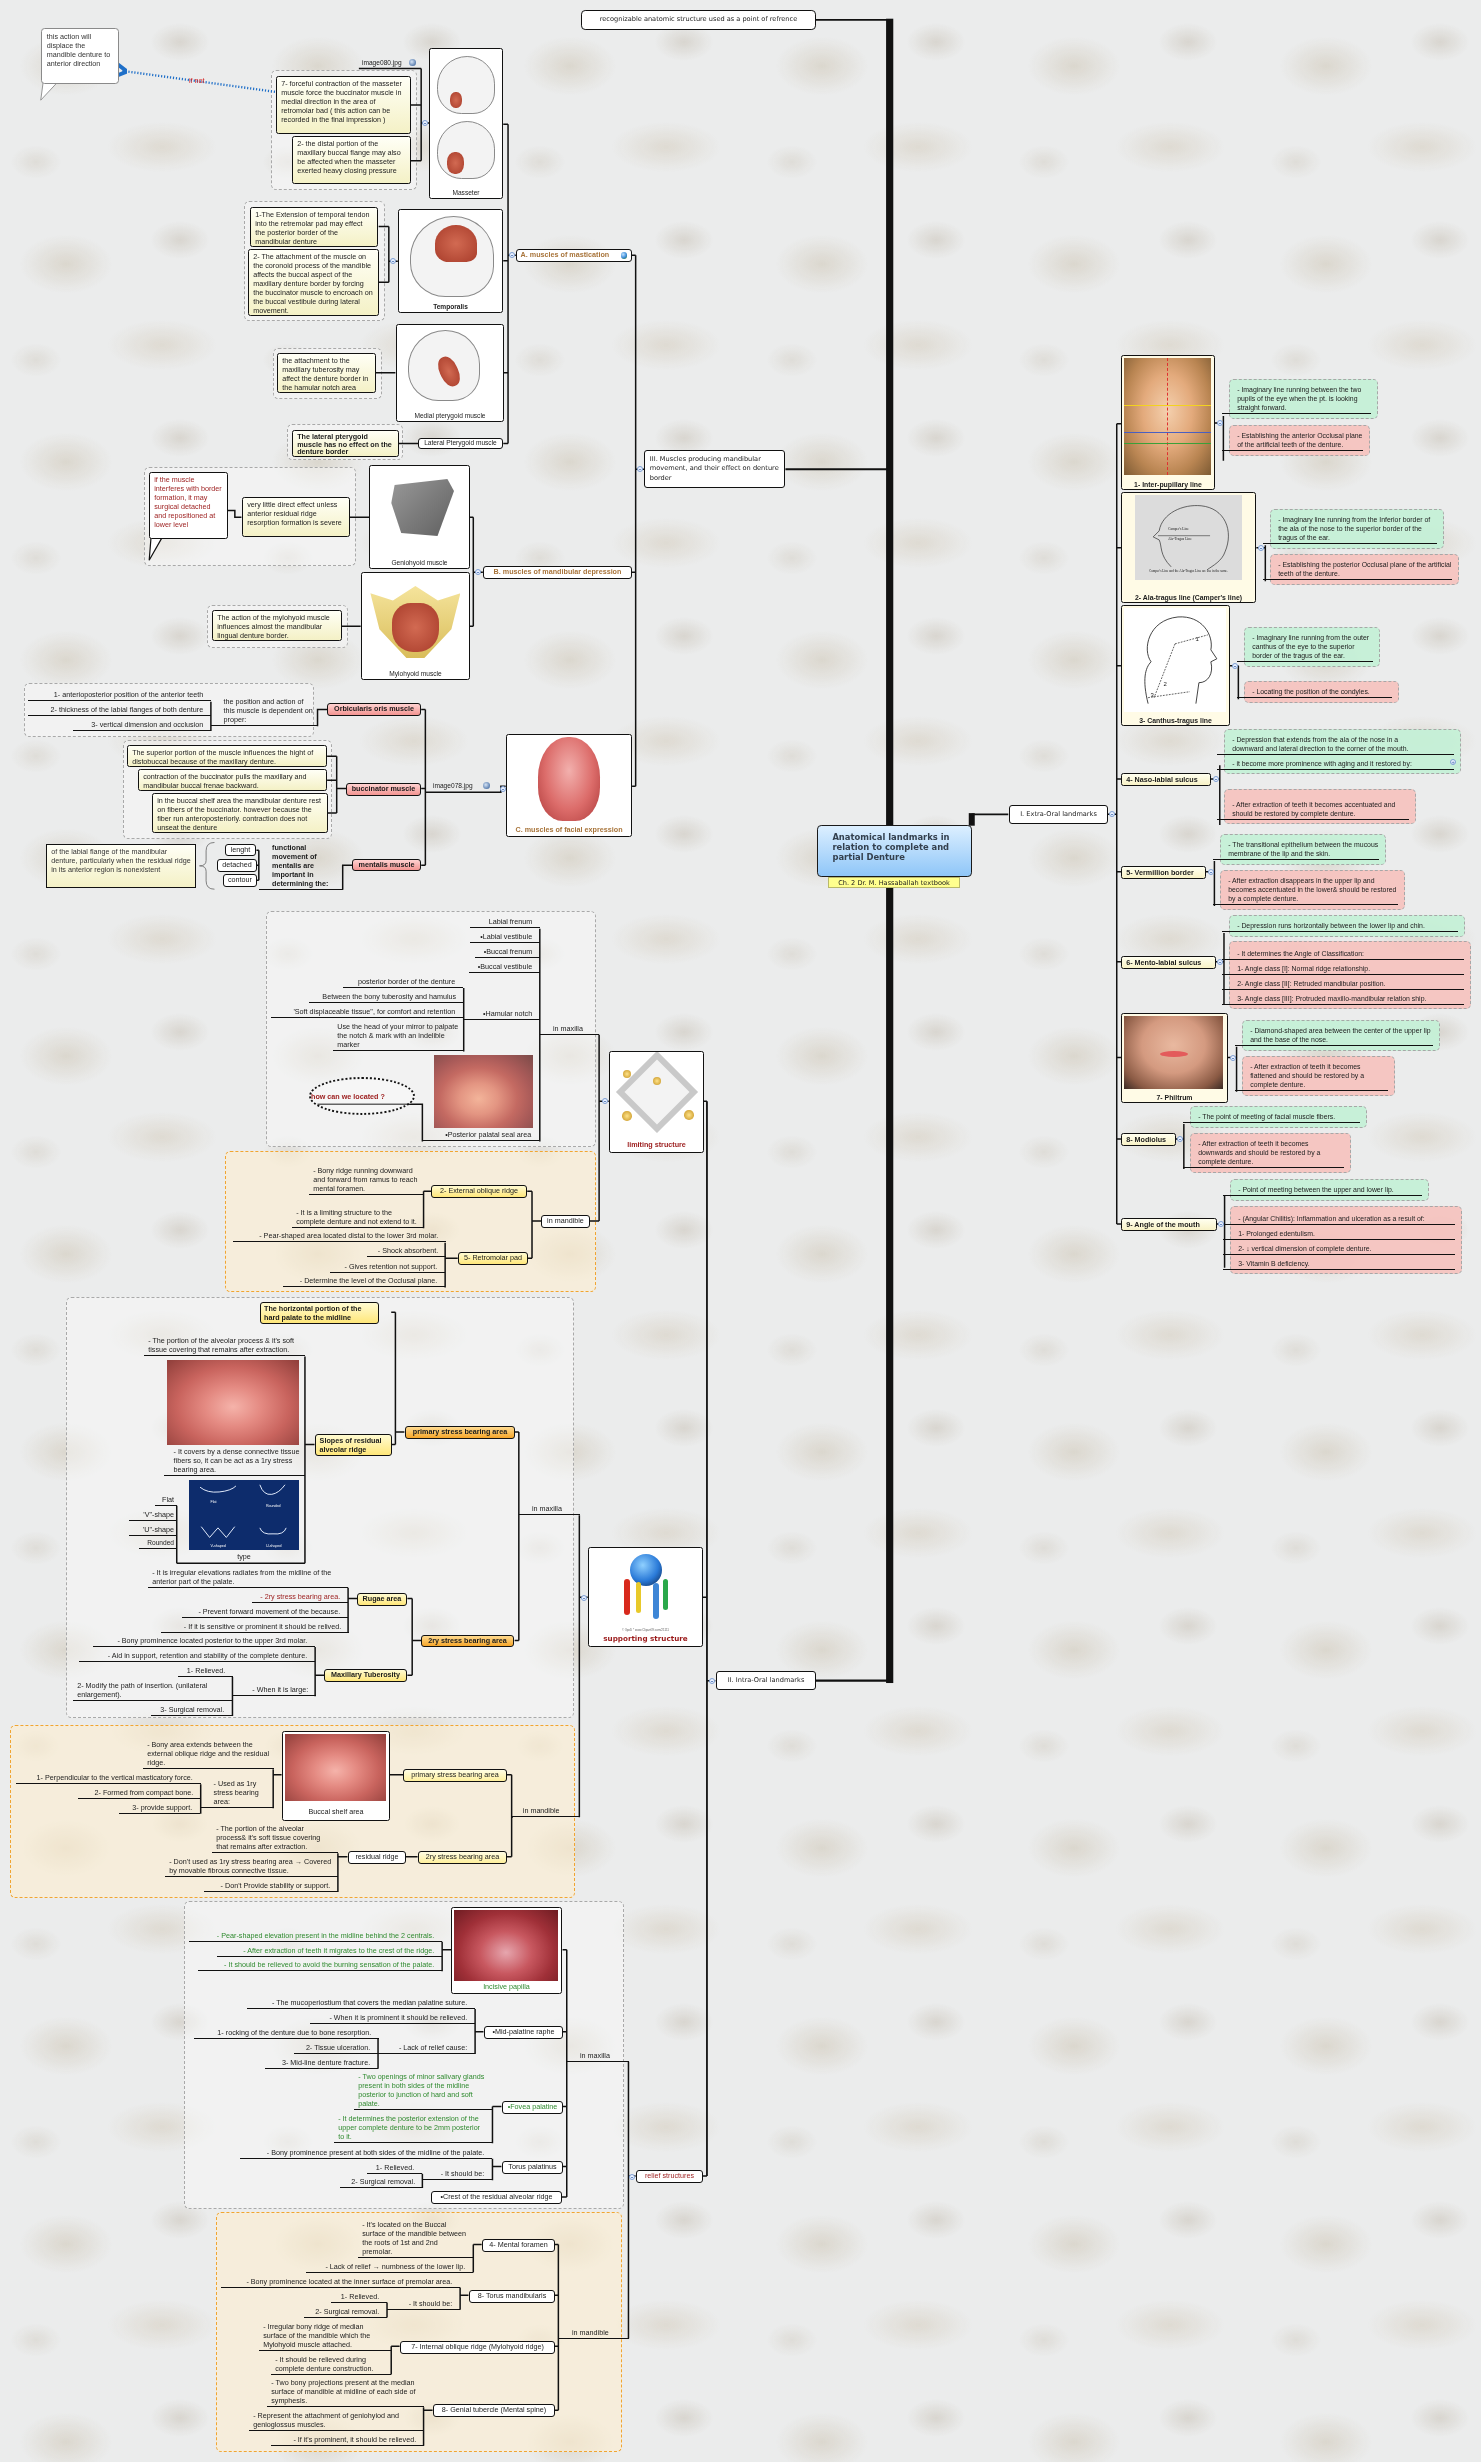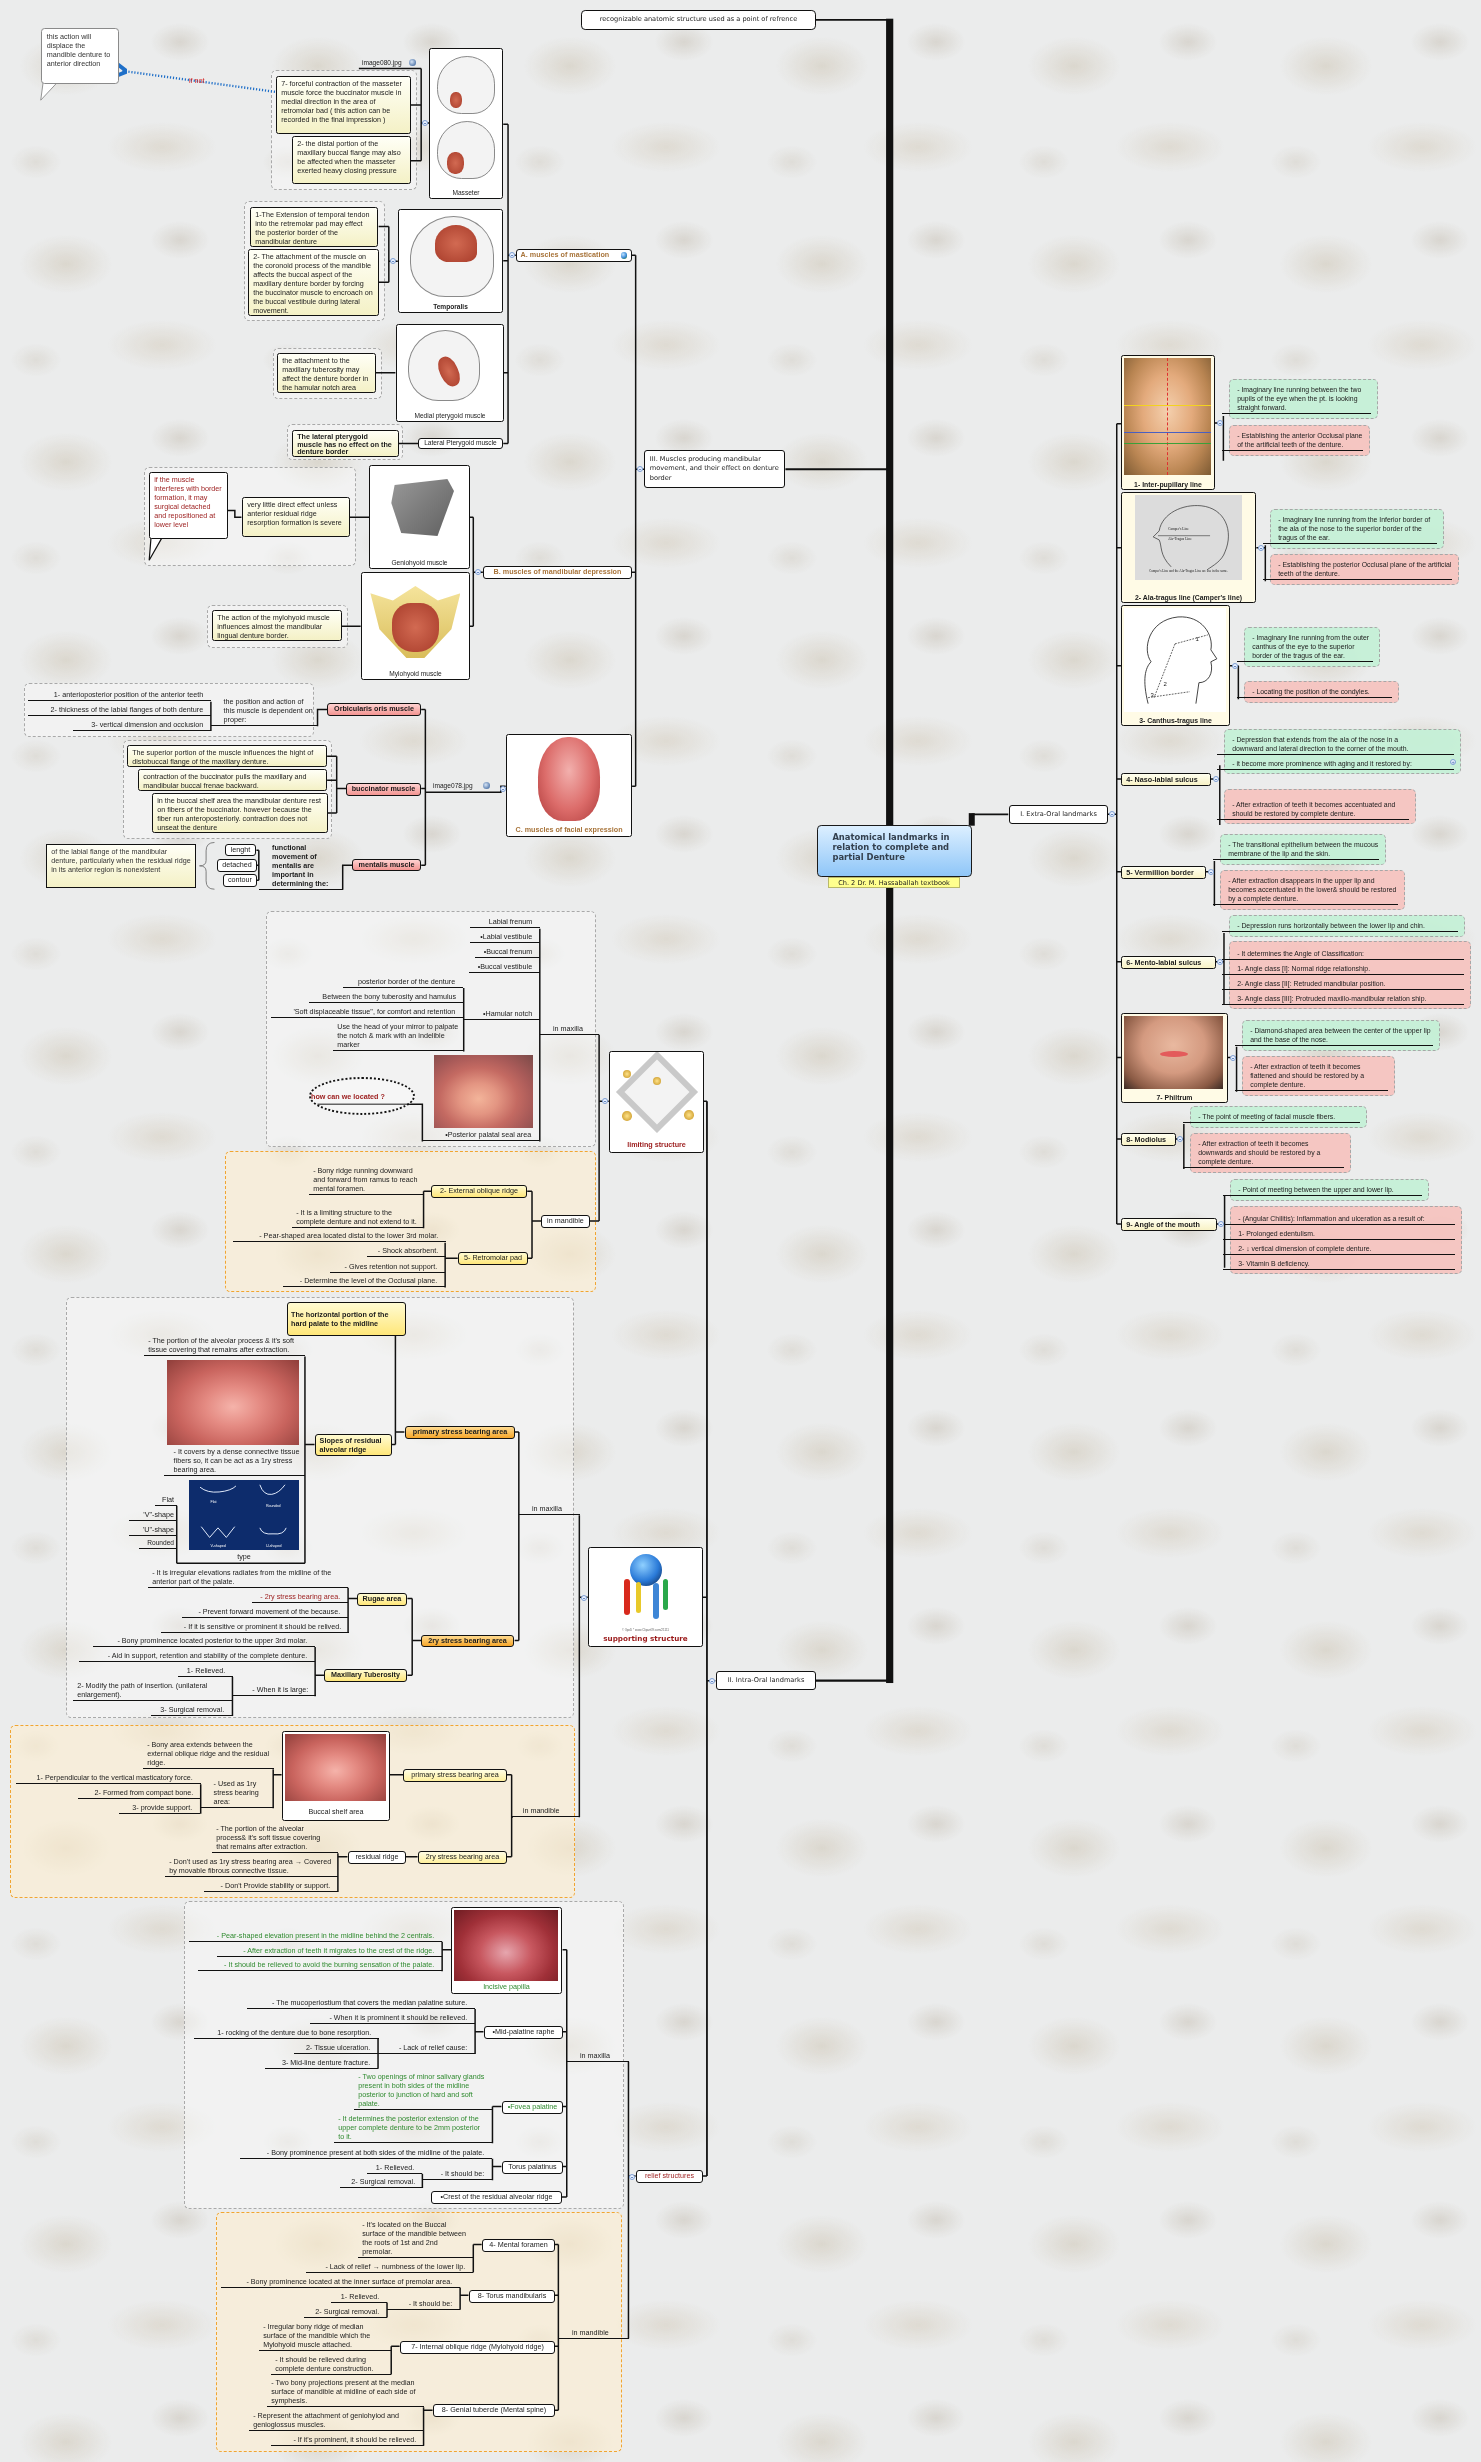--- a/index.html
+++ b/index.html
@@ -212,21 +212,21 @@
  <div class="musc" style="left:30px;top:30px;width:47px;height:49px;border-radius:40% 40% 45% 45%"></div>
  <div class="cap" style="bottom:1.8px">Mylohyoid muscle</div>
 </div>
 
 <div class="leaf r" style="left:28px;top:690px;width:183px;height:11.4px">1- anterioposterior position of the anterior teeth</div>
 <div class="leaf r" style="left:28px;top:705px;width:183px;height:11.4px">2- thickness of the labial flanges of both denture</div>
 <div class="leaf r" style="left:73px;top:720px;width:138px;height:11.4px">3- vertical dimension and occlusion</div>
 <div class="leaf l" style="left:211px;top:697px;width:107px;height:29px;padding-left:12.6px">the position and action of this muscle is dependent on proper:</div>
 <div class="node p b" style="left:327px;top:703px;width:94px;height:13px">Orbicularis oris muscle</div>
 
-<div class="note" style="left:127px;top:745px;width:200px;height:21.6px">The superior portion of the muscle influences the hight of distobuccal flange of the maxillary denture.</div>
+<div class="note" style="left:127px;top:745px;width:200px;height:21.6px">The superior portion of the muscle influences the hight of distobuccal because of the maxillary denture.</div>
 <div class="note" style="left:138px;top:769px;width:189px;height:21.6px">contraction of the buccinator pulls the maxillary and mandibular buccal frenae backward.</div>
 <div class="note" style="left:152px;top:793px;width:176px;height:40px">in the buccal shelf area the mandibular denture rest on fibers of the buccinator. however because the fiber run anteroposteriorly. contraction does not unseat the denture</div>
 <div class="node p b" style="left:346px;top:783px;width:75px;height:12.6px">buccinator muscle</div>
 
 <div class="a" style="left:433px;top:782px;font-size:6.6px;z-index:3">image078.jpg</div>
 <div class="icon-img" style="left:483px;top:782px"></div>
 <div class="imgbox" style="left:506px;top:734px;width:126px;height:103px">
  <div class="a" style="left:31px;top:2.4px;width:62px;height:84px;border-radius:48% 48% 40% 40%;background:radial-gradient(ellipse at 50% 40%,#f2b0ad,#dc6c6a 55%,#c2504f 80%,#fff 82%)"></div>
  <div class="cap b brown" style="bottom:1.8px;font-size:7.2px">C. muscles of facial expression</div>
 </div>
@@ -380,21 +380,21 @@
 
 <div class="imgbox" style="left:609px;top:1051px;width:95px;height:102px">
  <div class="a" style="left:18px;top:10.8px;width:58px;height:58px;transform:rotate(45deg);border:6px solid #c9c9c9;background:#f3f3f3"></div>
  <div class="a" style="left:13px;top:18px;width:8.4px;height:8.4px;border-radius:50%;background:radial-gradient(#ffe38a,#c4901c)"></div>
  <div class="a" style="left:43px;top:25px;width:8.4px;height:8.4px;border-radius:50%;background:radial-gradient(#ffe38a,#c4901c)"></div>
  <div class="a" style="left:12px;top:59px;width:9.6px;height:9.6px;border-radius:50%;background:radial-gradient(#ffe38a,#c4901c)"></div>
  <div class="a" style="left:74px;top:58px;width:9.6px;height:9.6px;border-radius:50%;background:radial-gradient(#ffe38a,#c4901c)"></div>
  <div class="cap b dred" style="bottom:3px;font-size:7.2px">limiting structure</div>
 </div>
 
-<div class="node y b wrap" style="left:287px;top:1302px;width:119px;height:22px;line-height:9px;padding:16px 3px">The horizontal portion of the hard palate to the midline</div>
+<div class="node y b wrap" style="left:260px;top:1302px;width:119px;height:22px;line-height:9px;padding:4px 3px">The horizontal portion of the hard palate to the midline</div>
 <div class="leaf l" style="left:144px;top:1327px;width:161px;height:29px">- The portion of the alveolar process &amp; it's soft tissue covering that remains after extraction.</div>
 <div class="photo-mouth" style="left:167px;top:1360px;width:132px;height:85px;z-index:3"></div>
 <div class="leaf l" style="left:164px;top:1447px;width:141px;height:29px;padding-left:9.6px">- It covers by a dense connective tissue fibers so, it can be act as a 1ry   stress bearing area.</div>
 <div class="a" style="left:189px;top:1480px;width:110px;height:70px;background:#0d2c6c;z-index:3">
  <svg width="110" height="70" viewBox="0 0 183 117">
       <g fill="none" stroke="#e8f0ff" stroke-width="1.6">
         <path d="M18,12 Q30,22 50,20 Q70,18 78,10"></path>
         <path d="M118,8 Q124,26 138,24 Q150,22 160,8"></path>
         <path d="M20,78 L34,96 L48,80 L62,96 L76,78"></path>
         <path d="M118,80 Q122,92 140,90 Q158,92 162,80"></path>

